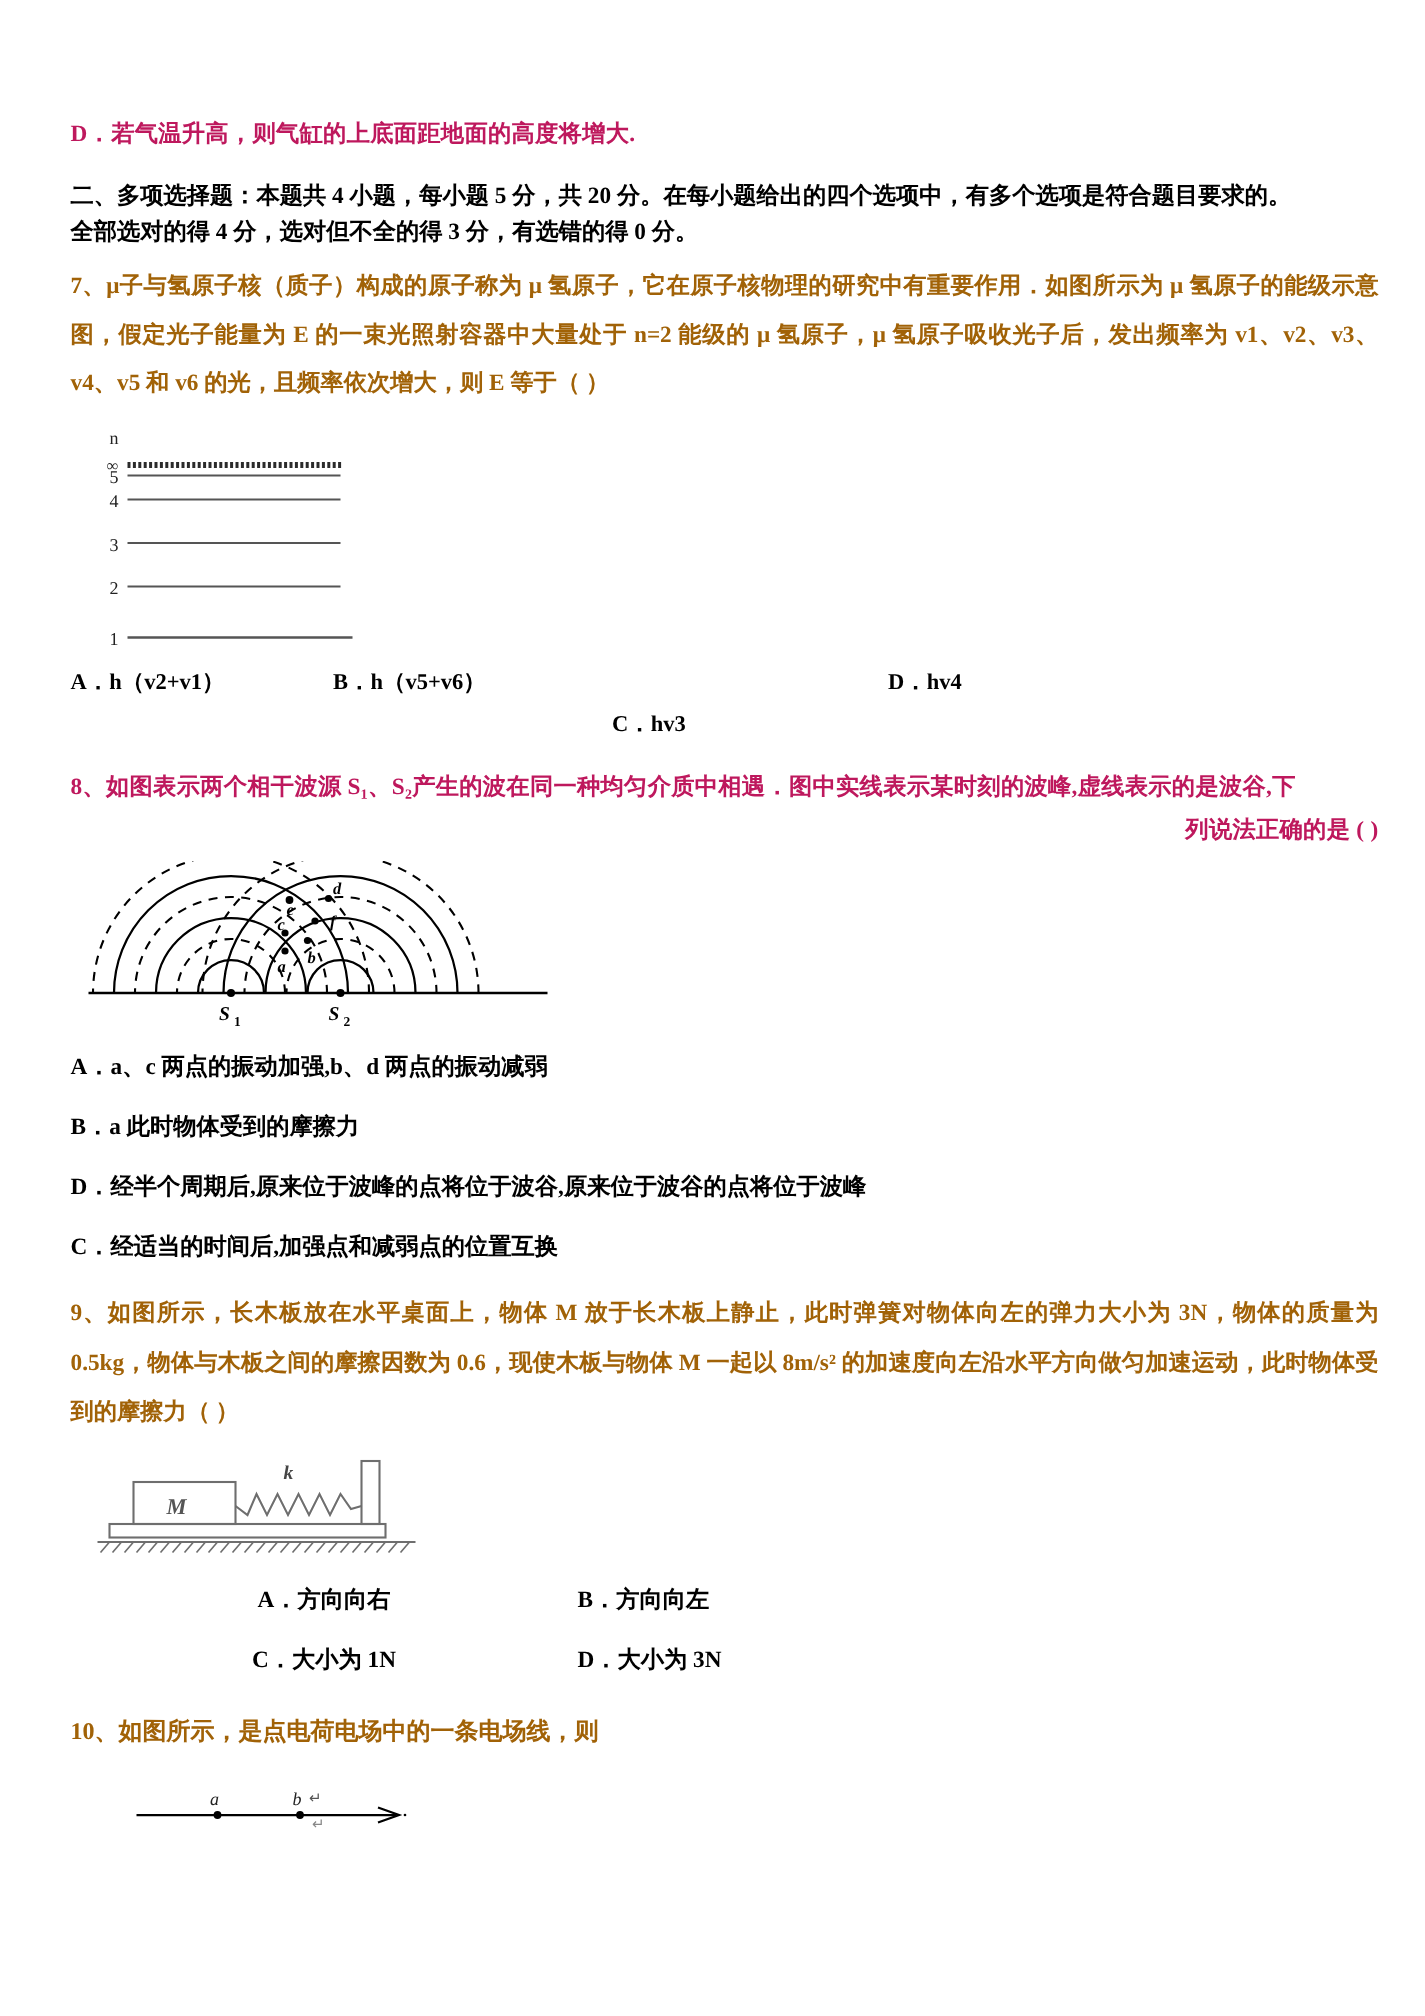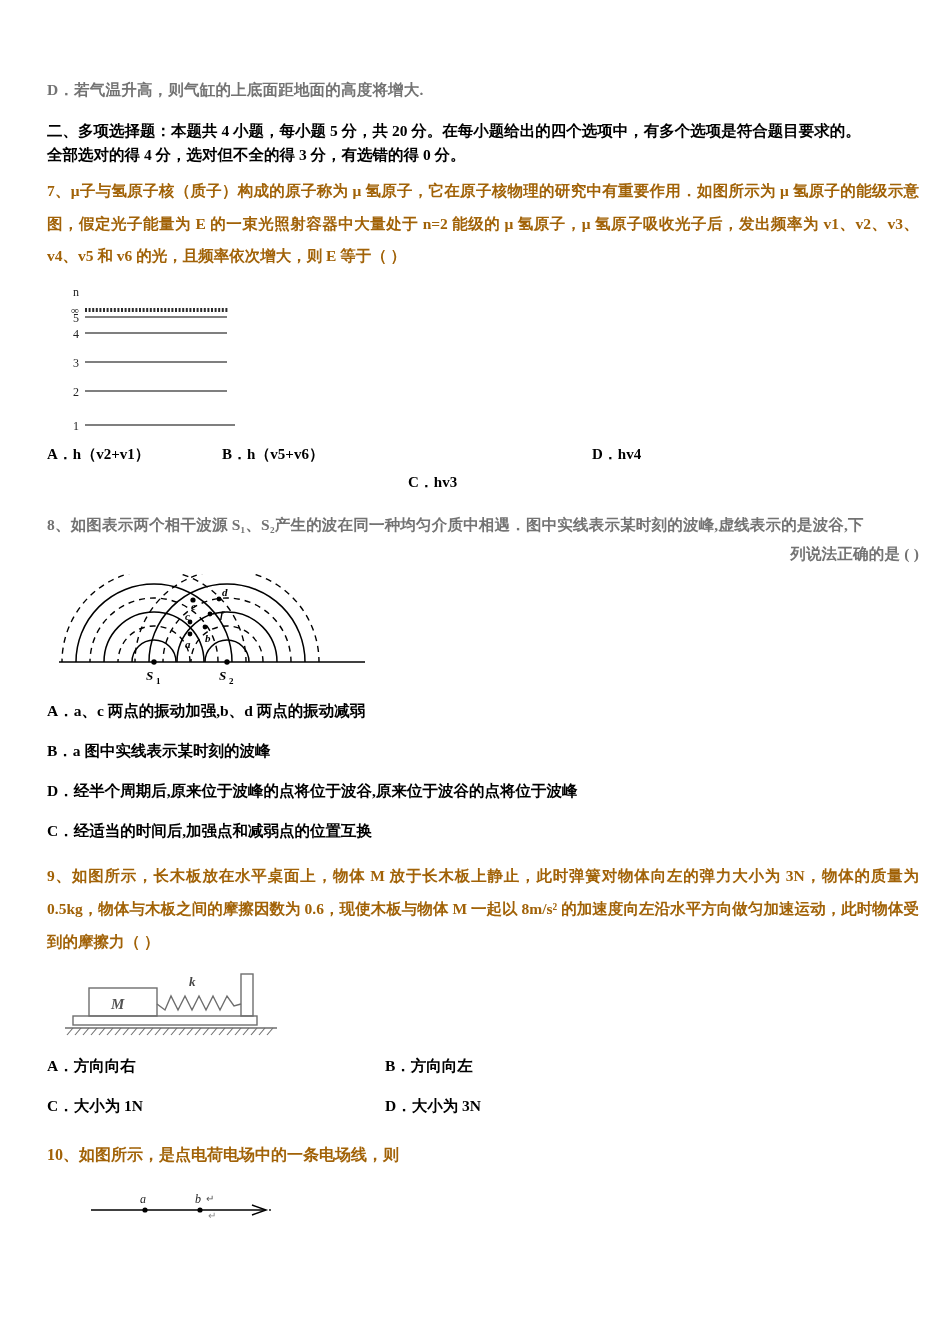--- a/index.html
+++ b/index.html
@@ -26,21 +26,21 @@
     top: 80px;
     width: 872px;
   }
 
   
   .line {
     font-size: 15.5px;
     line-height: 1.35;
     letter-spacing: 0.2px;
     font-weight: bold;
-    color: #737373;
+    color: #be185d;
   }
 
   .q-para {
     font-size: 15.5px;
     font-weight: bold;
     line-height: 2.1;
     text-align: justify;
     color: #a16207;
   }
   .q-para.serif-alt {
@@ -65,21 +65,21 @@
     font-size: 15px;
     font-weight: bold;
   }
   .opts-row > div { flex: 0 0 auto; }
   .o1 { width: 175px; }
   .o2 { width: 186px; }
   .o3 { width: 184px; margin-top: 28px; }
   .o4 { width: 160px; }
 
   .opts-2col { display: flex; font-size: 15.5px; font-weight: bold; }
-  .opts-2col .c1 { width: 338px; }
+  .opts-2col .c1 { width: 338px; text-align: center; }
 
   .opt-stack > div { margin-bottom: 19px; font-size: 15.5px; font-weight: bold; }
   .opt-stack > div:last-child { margin-bottom: 0; }
 
   
   .fig { position: relative; }
   .fig svg { display: block; }
 </style>
 </head>
 <body>
@@ -191,21 +191,21 @@
         <circle cx="172" cy="25" r="2.4" fill="#000"></circle>
         <text x="175" y="22" font-family="Liberation Serif, serif" font-style="italic" font-size="11" font-weight="bold">d</text>
         <text x="173" y="44" font-family="Liberation Serif, serif" font-style="italic" font-size="11" font-weight="bold">f</text>
       </svg>
     </div>
 
     <div class="spacer-12"></div>
 
     <div class="opt-stack">
       <div><span>A．</span><span>a、c 两点的振动加强,b、d 两点的振动减弱</span></div>
-      <div><span>B．</span><span>a 图中实线表示某时刻的波峰</span></div>
+      <div><span>B．</span><span>a 此时物体受到的摩擦力</span></div>
       <div><span>D．</span><span>经半个周期后,原来位于波峰的点将位于波谷,原来位于波谷的点将位于波峰</span></div>
       <div><span>C．</span><span>经适当的时间后,加强点和减弱点的位置互换</span></div>
     </div>
 
     <div class="spacer-18"></div>
 
     <div class="q-para">
       <span>9、</span><span>如图所示，长木板放在水平桌面上，物体 M 放于长木板上静止，此时弹簧对物体向左的弹力大小为 3N，物体的质量为 0.5kg，物体与木板之间的摩擦因数为 0.6，现使木板与物体 M 一起以 8m/s² 的加速度向左沿水平方向做匀加速运动，此时物体受到的摩擦力（      ）</span>
     </div>
 

